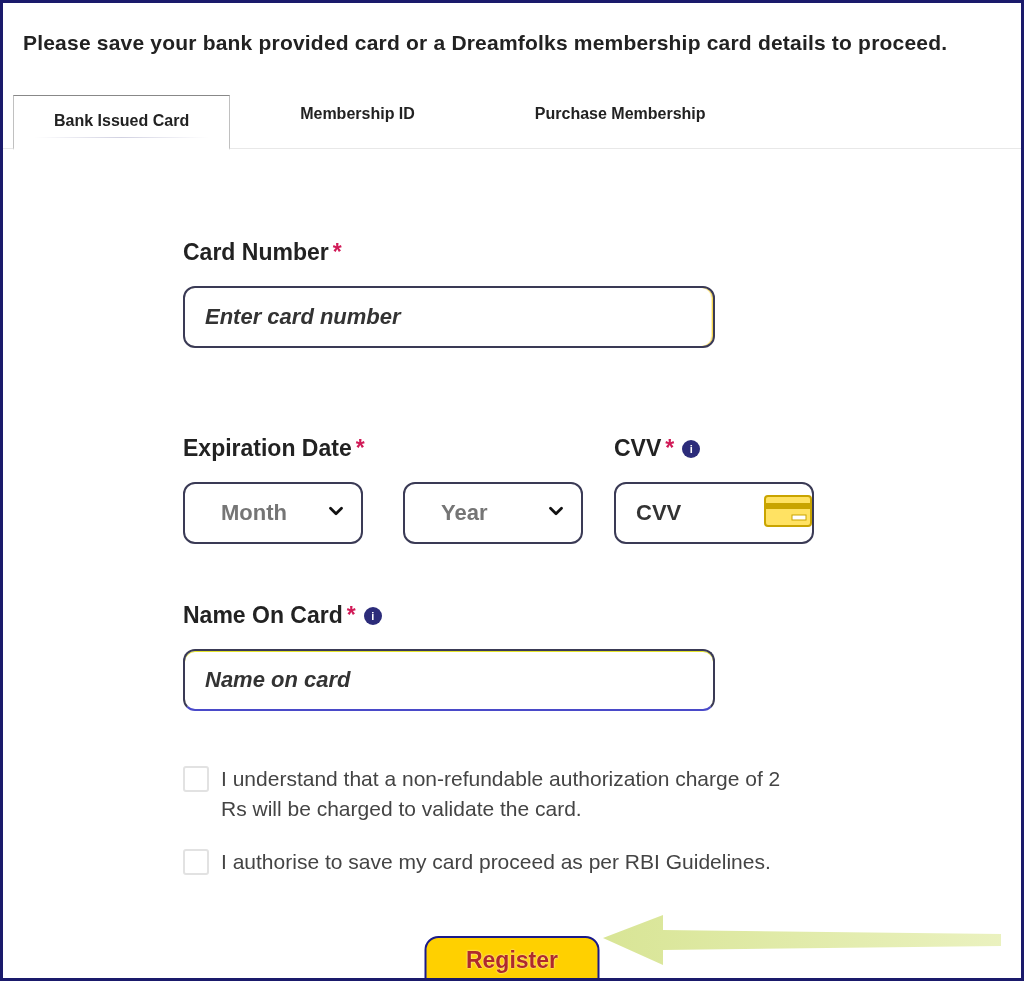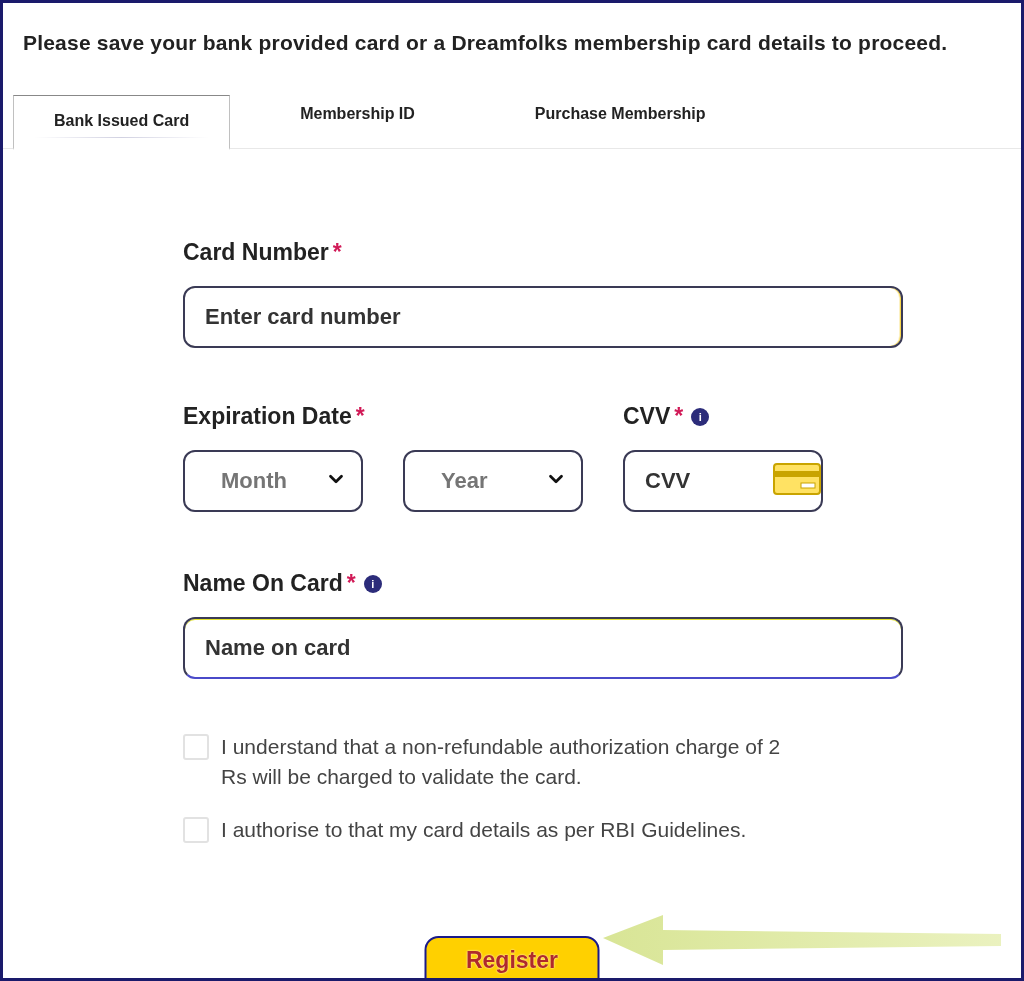--- a/index.html
+++ b/index.html
@@ -95,29 +95,30 @@
       color: #222;
       background: #fff;
       outline: none;
     }
     .input::placeholder { color:#333; opacity:1; font-weight:600;}
     .card-number-wrap, .name-wrap {
       margin-top: 20px;
       position: relative;
     }
     .card-number-wrap .input, .name-wrap .input {
-      width: 720px;
+      width: 532px;
+      font-style: italic;
     }
     .card-number-wrap .input {
       box-shadow: inset -1px 0 0 #f7d64b, inset -2px 0 0 #f7d64b55;
     }
     .row2 {
       display: flex;
-      gap: 40px;
-      margin-top: 55px;
+      gap: 31px;
+      margin-top: 87px;
     }
     .col {
       display: flex;
       flex-direction: column;
     }
     .exp-col { width: 400px; }
     .cvv-col { width: 210px; }
     .selects {
       display: flex;
       gap: 40px;
@@ -281,21 +282,21 @@
     </div>
   </div>
 
   <div class="checks">
     <div class="check-row">
       <div class="checkbox"></div>
       <div class="check-text">I understand that a non-refundable authorization charge of 2 Rs will be charged to validate the card.</div>
     </div>
     <div class="check-row">
       <div class="checkbox"></div>
-      <div class="check-text">I authorise to that my card details as per RBI Guidelines.</div>
+      <div class="check-text">I authorise to save my card proceed as per RBI Guidelines.</div>
     </div>
   </div>
 
 </div>
 
 <button class="register-btn">Register</button>
 
 <svg class="arrow-overlay" viewBox="0 0 400 60">
   <defs>
     <linearGradient id="g" x1="0" x2="1">

